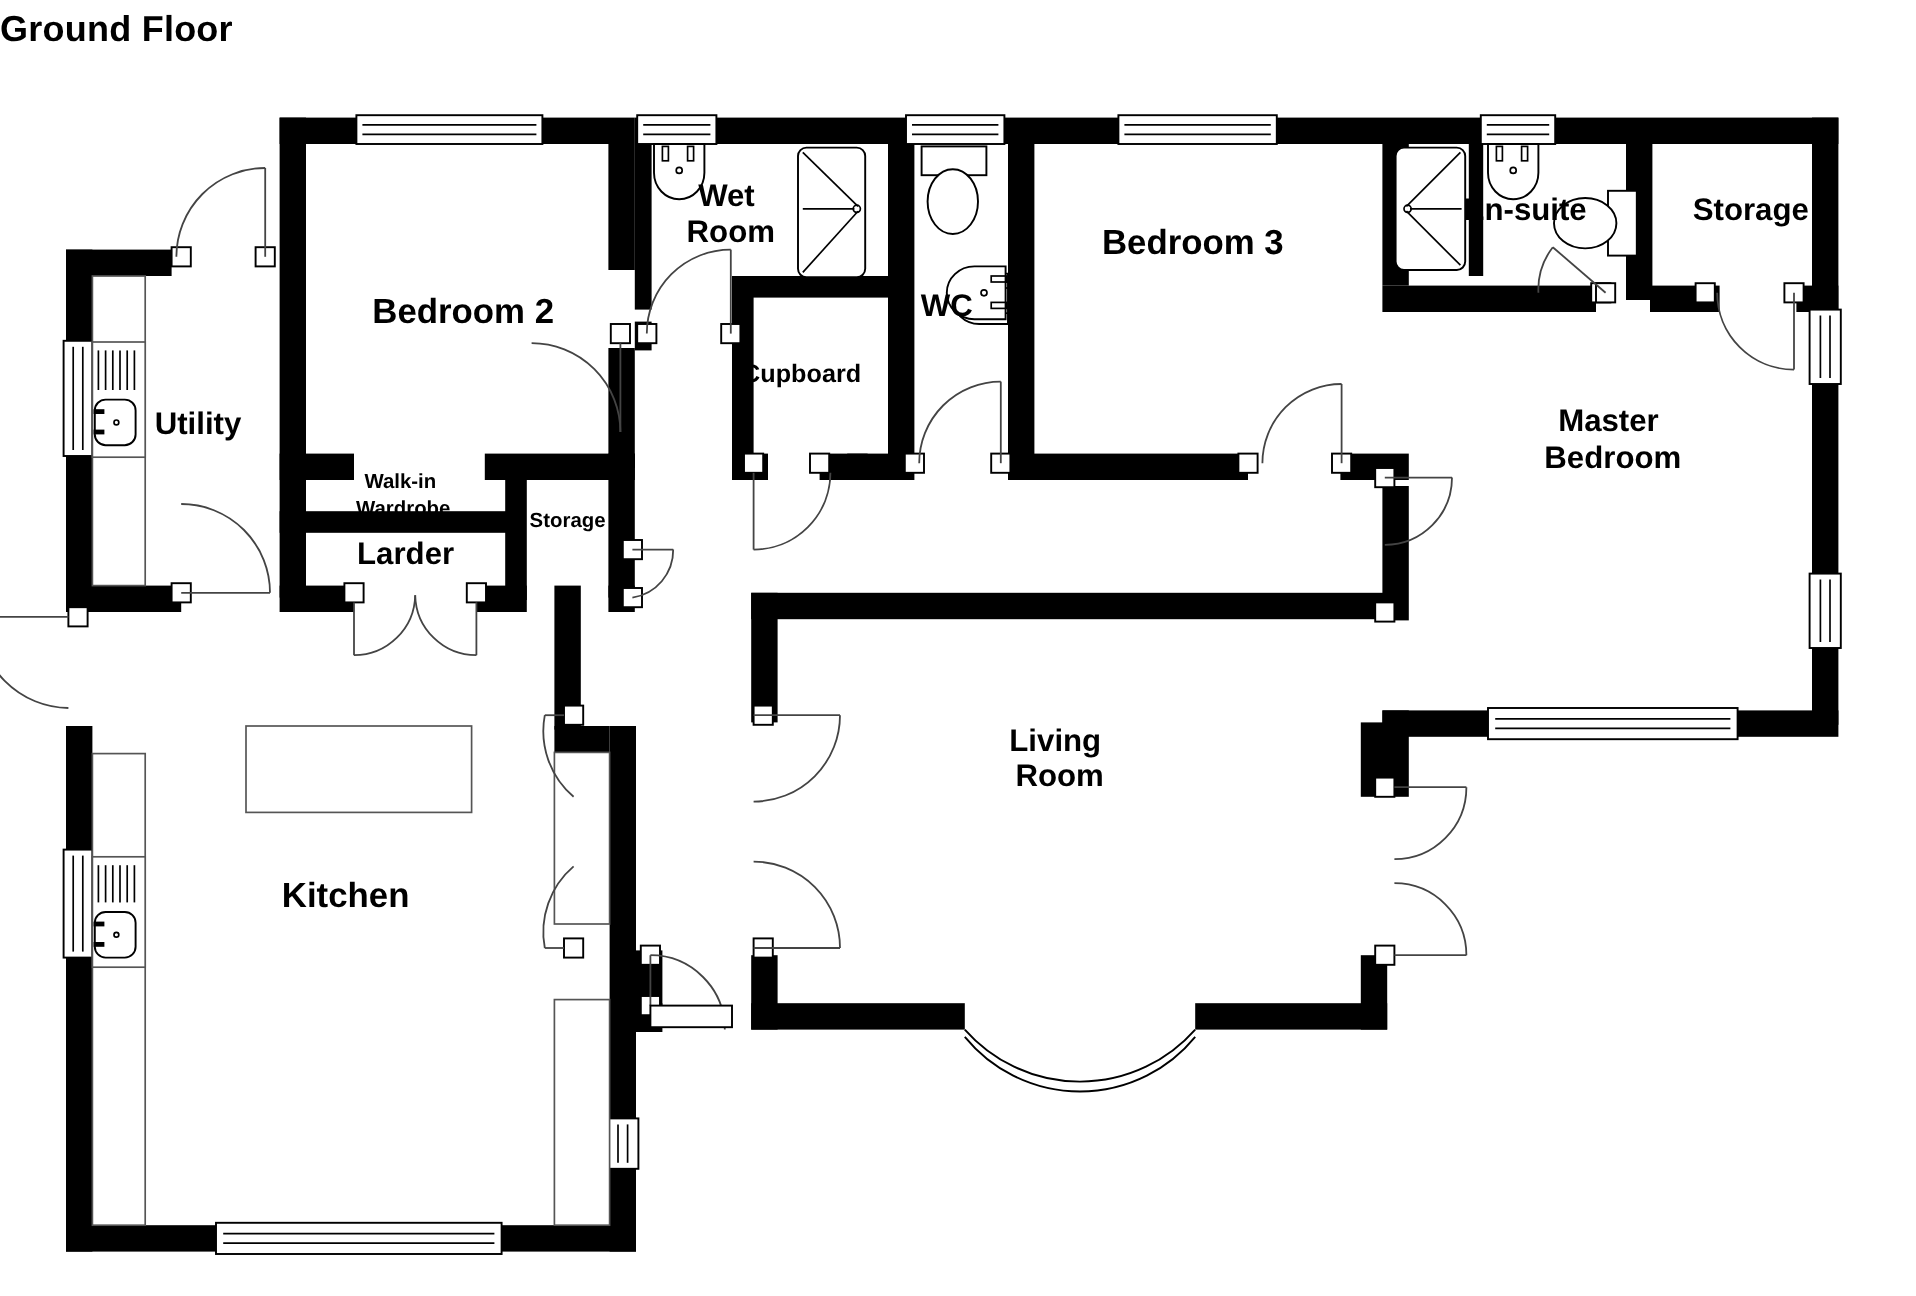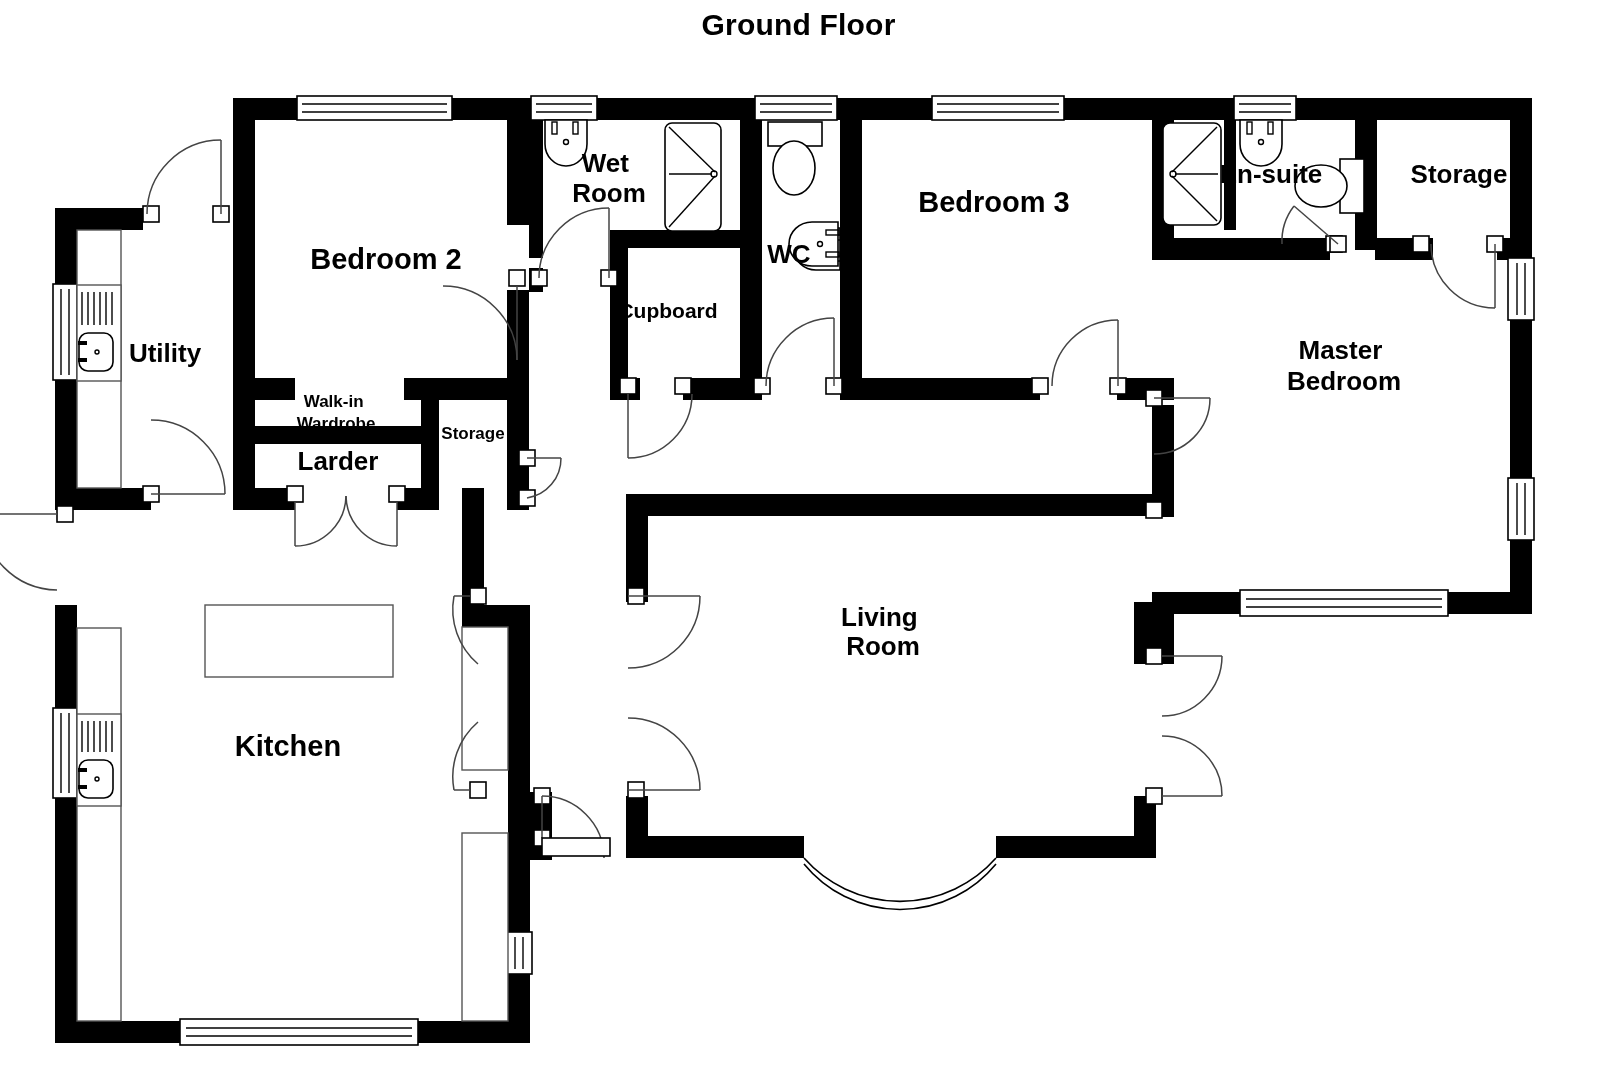--- a/index.html
+++ b/index.html
@@ -18,21 +18,21 @@
   #plan-root {
     position: relative;
     width: 1597px;
     height: 1080px;
   }
   .plan-title {
     position: absolute;
     top: 8px;
     left: 0;
     width: 1597px;
-    text-align: center;
+    text-align: left;
     font-family: "Liberation Sans", sans-serif;
     font-size: 30px;
     font-weight: bold;
     color: #000000;
     letter-spacing: 0.2px;
   }
   svg#floorplan {
     position: absolute;
     top: 0;
     left: 0;

